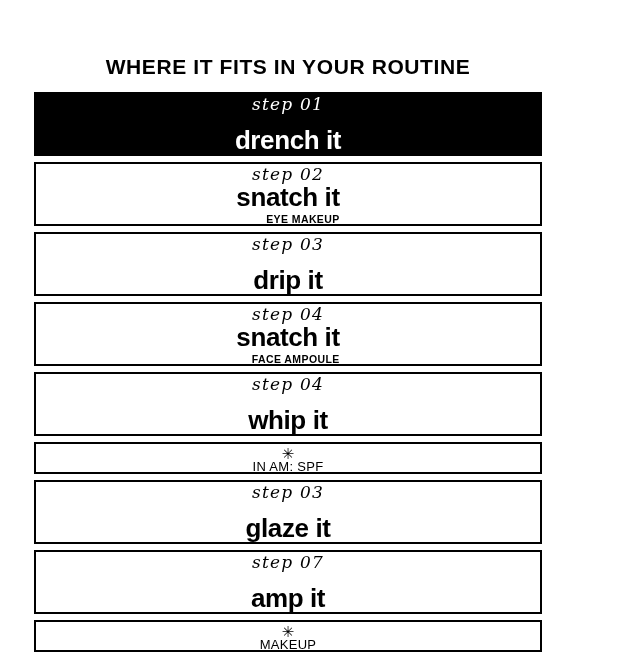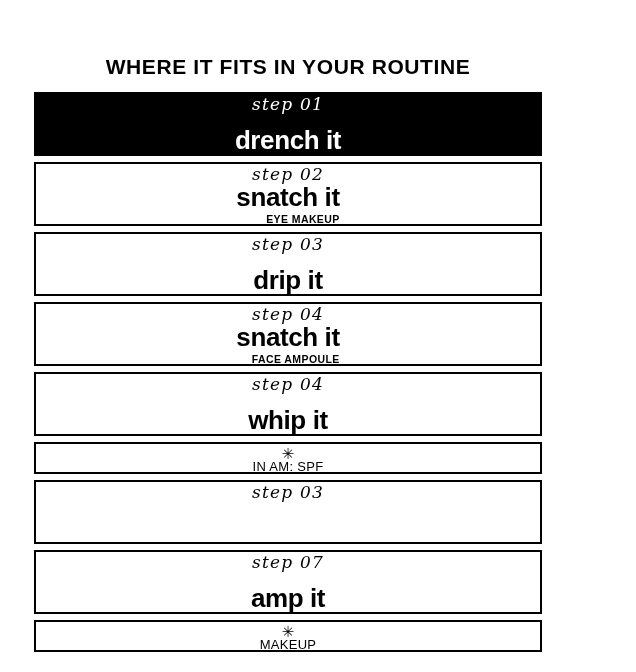--- a/index.html
+++ b/index.html
@@ -148,20 +148,23 @@
       </span>
     </div>
 
     <div class="row short">
       <span class="asterisk">✳</span>
       <span class="note-text">IN AM: SPF</span>
     </div>
 
     <div class="row tall">
       <span class="step-label">step 03</span>
+      <span class="product">
+        <span class="product-name">glaze it</span>
+      </span>
     </div>
 
     <div class="row tall">
       <span class="step-label">step 07</span>
       <span class="product">
         <span class="product-name">amp it</span>
       </span>
     </div>
 
     <div class="row short">

